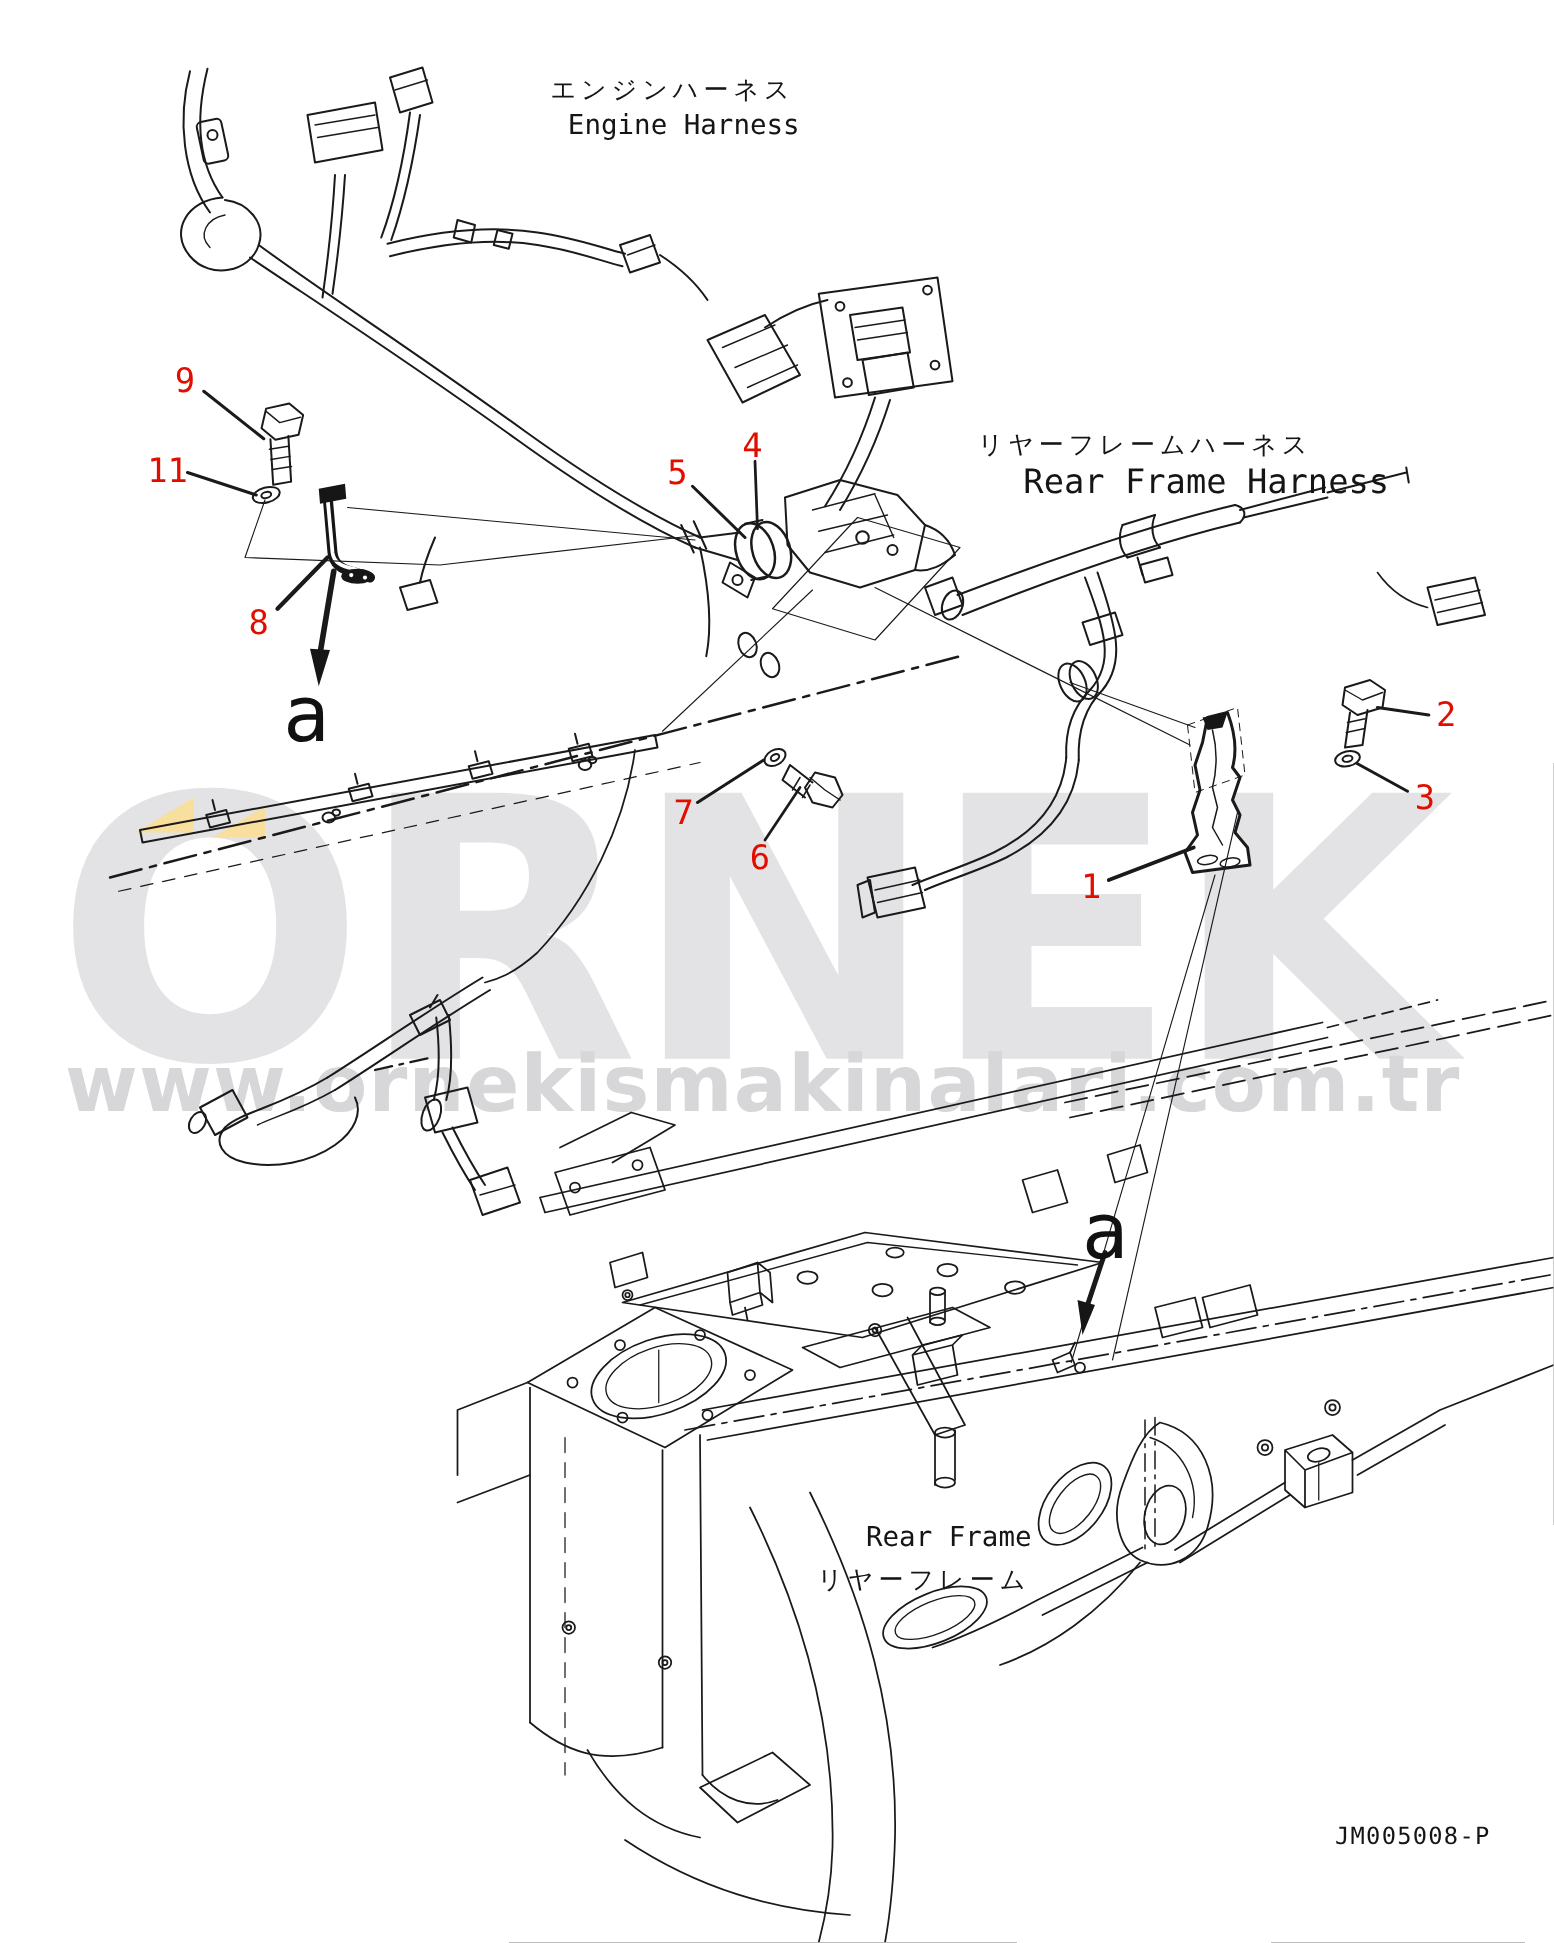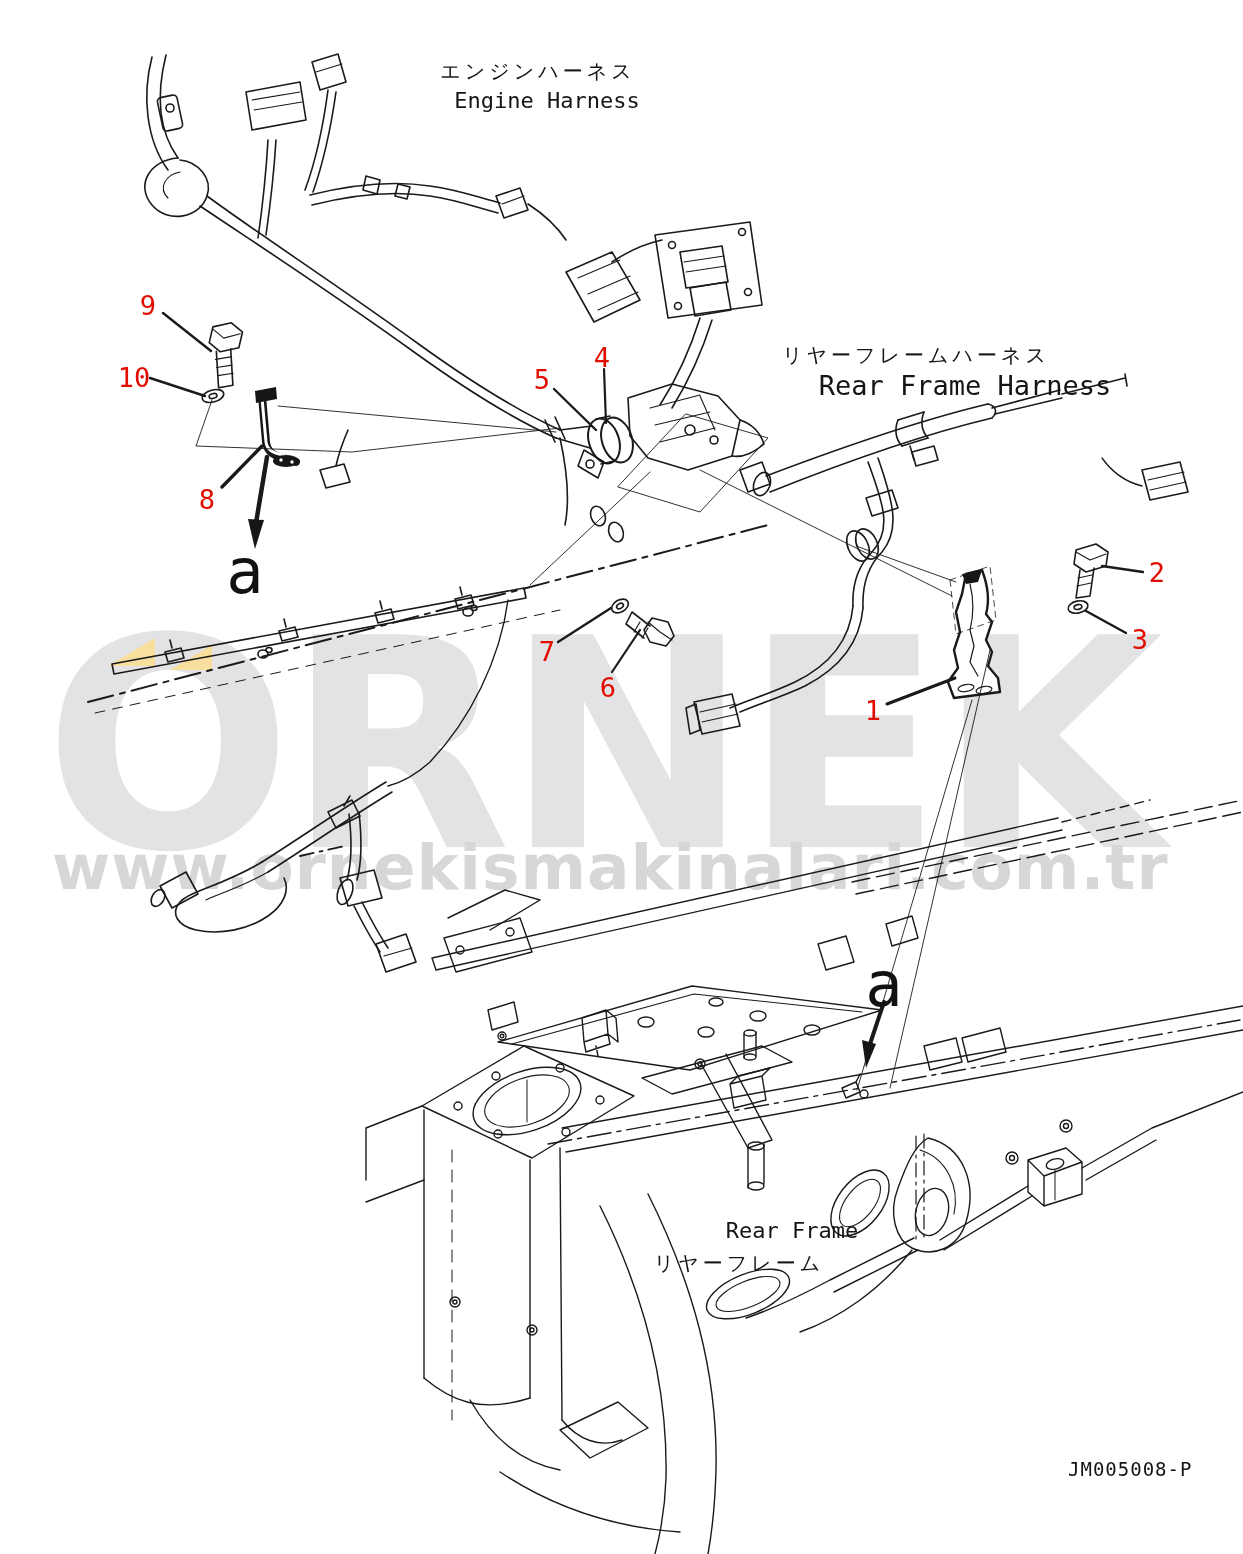--- a/index.html
+++ b/index.html
@@ -352,30 +352,30 @@
         <polygon points="862,1040 876,1044 866,1068" fill="#161616" stroke="none"></polygon>
       </g>
     </g>
   </svg>
 
   <div class="lbl jp" style="left:538px;top:58px">エンジンハーネス</div>
   <div class="lbl en" style="left:527px;top:88px">Engine Harness</div>
   <div class="lbl jp" style="left:916px;top:342px">リヤーフレームハーネス</div>
   <div class="lbl en small" style="left:945px;top:370px">Rear Frame Harness</div>
   <div class="lbl jp" style="left:739px;top:1250px">リヤーフレーム</div>
-  <div class="lbl en" style="left:772px;top:1218px">Rear Frame</div>
+  <div class="lbl en" style="left:739px;top:1218px">Rear Frame</div>
 
   <div class="callout" style="left:873px;top:710px">1</div>
   <div class="callout" style="left:1157px;top:572px">2</div>
   <div class="callout" style="left:1140px;top:639px">3</div>
   <div class="callout" style="left:602px;top:357px">4</div>
   <div class="callout" style="left:542px;top:379px">5</div>
   <div class="callout" style="left:608px;top:687px">6</div>
   <div class="callout" style="left:547px;top:651px">7</div>
   <div class="callout" style="left:207px;top:499px">8</div>
   <div class="callout" style="left:148px;top:305px">9</div>
-  <div class="callout" style="left:134px;top:377px">10</div>
+  <div class="callout" style="left:134px;top:377px">11</div>
 
   <div class="view-letter" style="left:245px;top:572px">a</div>
   <div class="view-letter" style="left:884px;top:985px">a</div>
 
   <div class="code" style="left:1028px;top:1458px">JM005008-P</div>
 </div>
 
 </body></html>

